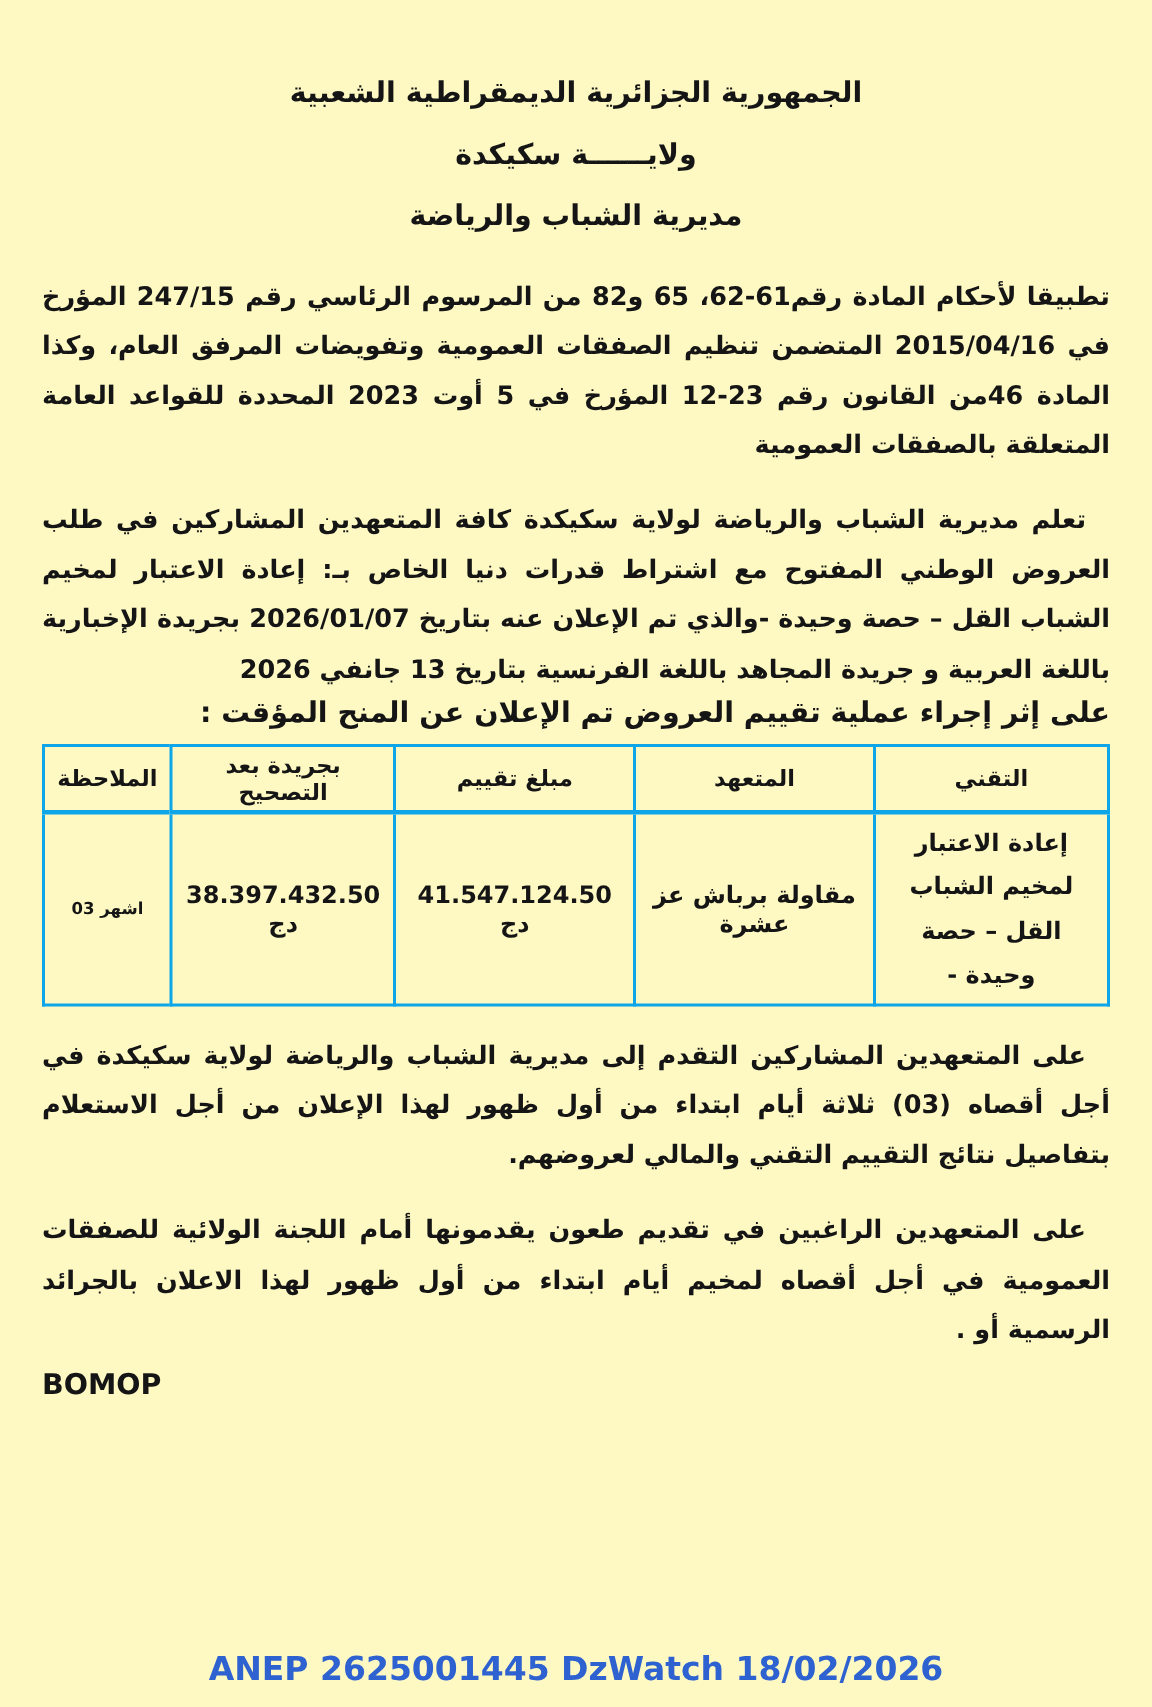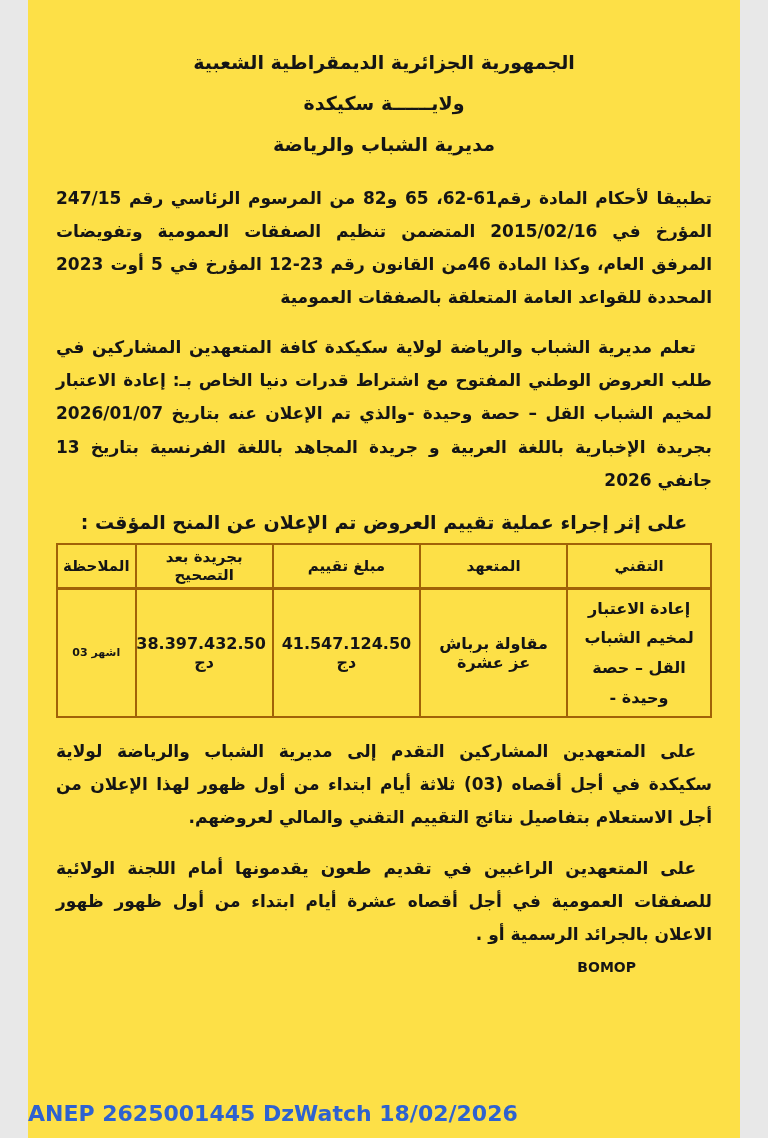--- a/index.html
+++ b/index.html
@@ -1,20 +1,20 @@
 <!DOCTYPE html>
 <html lang="ar"><head>
 <meta charset="utf-8">
 <style>
   html,body{margin:0;padding:0;background:#e8e8e8;}
   .page{
     position:relative;
-    width:712px;height:1138px;
+    width:768px;height:1138px;
     margin:0 auto;
-    background:#fde047;
+    background:#fef9c3;
     overflow:hidden;
     font-family:"DejaVu Sans",sans-serif;
     color:#151515;
   }
   .scan{
     direction:rtl;
     padding:42px 28px 0 28px;
     font-weight:bold;
   }
   .gov-header{text-align:center;font-size:19px;line-height:2.15;}
@@ -30,33 +30,32 @@
   }
   .para{
     font-size:17px;
     line-height:1.95;
     text-align:justify;
     margin:0;
     margin-top:17px;
   }
   .para.indent{text-indent:16px;}
   .results-heading{
-    text-align:center;
+    text-align:right;
     font-size:19px;
-    margin-top:14px;
     margin-bottom:10px;
   }
   table.award{
     width:100%;
     border-collapse:collapse;
     table-layout:fixed;
     font-size:16px;
   }
   table.award th, table.award td{
-    border:2px solid #a16207;
+    border:2px solid #0ea5e9;
     font-weight:bold;
   }
   table.award th{
     height:38px;
     font-size:15px;
     border-bottom-width:3px;
     padding:2px 4px;
   }
   table.award td{
     height:92px;
@@ -70,50 +69,51 @@
     line-height:1.85;
   }
   td.cell-remark{direction:ltr;font-size:11px;}
   .col-lots{width:22%;}
   .col-bidder{width:22.5%;}
   .col-offer{width:22.5%;}
   .col-corrected{width:21%;}
   .col-remark{width:12%;}
   .bomop{
     direction:ltr;
-    text-align:right;
+    text-align:left;
     padding-right:76px;
-    font-size:14px;
+    font-size:19px;
     font-weight:bold;
     margin-top:8px;
     font-family:"DejaVu Sans",sans-serif;
   }
   .anep-footer{
     position:absolute;
     left:0;right:0;
     bottom:12px;
+    text-align:center;
     font-size:22px;
     font-weight:bold;
     font-family:"DejaVu Sans",sans-serif;
   }
 </style>
 </head>
 <body>
 
 <div class="page">
   <div class="scan">
 
     <div class="gov-header">
       <div>الجمهورية الجزائرية الديمقراطية الشعبية</div>
       <div>ولايــــــة سكيكدة</div>
       <div>مديرية الشباب والرياضة</div>
     </div>
 
 
-    <p class="para">تطبيقا لأحكام المادة رقم61-62، 65 و82 من المرسوم الرئاسي رقم 247/15 المؤرخ في 2015/02/16 المتضمن تنظيم الصفقات العمومية وتفويضات المرفق العام، وكذا المادة 46من القانون رقم 23-12 المؤرخ في 5 أوت 2023 المحددة للقواعد العامة المتعلقة بالصفقات العمومية</p>
+    <p class="para">تطبيقا لأحكام المادة رقم61-62، 65 و82 من المرسوم الرئاسي رقم 247/15 المؤرخ في 2015/04/16 المتضمن تنظيم الصفقات العمومية وتفويضات المرفق العام، وكذا المادة 46من القانون رقم 23-12 المؤرخ في 5 أوت 2023 المحددة للقواعد العامة المتعلقة بالصفقات العمومية</p>
 
     <p class="para indent"><span>تعلم مديرية الشباب والرياضة لولاية سكيكدة كافة المتعهدين المشاركين في طلب العروض الوطني المفتوح مع اشتراط قدرات دنيا الخاص بـ: </span><strong>إعادة الاعتبار لمخيم الشباب القل – حصة وحيدة -</strong><span>والذي تم الإعلان عنه بتاريخ 2026/01/07 بجريدة الإخبارية باللغة العربية و جريدة المجاهد باللغة الفرنسية بتاريخ 13 جانفي 2026</span></p>
 
     <div class="results-heading">على إثر إجراء عملية تقييم العروض تم الإعلان عن المنح المؤقت :</div>
 
     <table class="award">
       <colgroup>
         <col class="col-lots">
           <col class="col-bidder">
           <col class="col-offer">
@@ -135,20 +135,20 @@
           <td>مقاولة برباش عز عشرة</td>
           <td>41.547.124.50 دج</td>
           <td>38.397.432.50 دج</td>
           <td class="cell-remark">03 اشهر</td>
         </tr>
       </tbody>
     </table>
 
     <p class="para indent">على المتعهدين المشاركين التقدم إلى مديرية الشباب والرياضة لولاية سكيكدة في أجل أقصاه (03) ثلاثة أيام ابتداء من أول ظهور لهذا الإعلان من أجل الاستعلام بتفاصيل نتائج التقييم التقني والمالي لعروضهم.</p>
 
-    <p class="para indent">على المتعهدين الراغبين في تقديم طعون يقدمونها أمام اللجنة الولائية للصفقات العمومية في أجل أقصاه عشرة أيام ابتداء من أول ظهور ظهور الاعلان بالجرائد الرسمية أو .</p>
+    <p class="para indent">على المتعهدين الراغبين في تقديم طعون يقدمونها أمام اللجنة الولائية للصفقات العمومية في أجل أقصاه لمخيم أيام ابتداء من أول ظهور لهذا الاعلان بالجرائد الرسمية أو .</p>
 
     <div class="bomop">BOMOP</div>
 
   </div>
 
   <div class="anep-footer" style="color: rgb(46, 98, 208);">ANEP 2625001445 DzWatch 18/02/2026</div>
 </div>
 
 </body></html>

